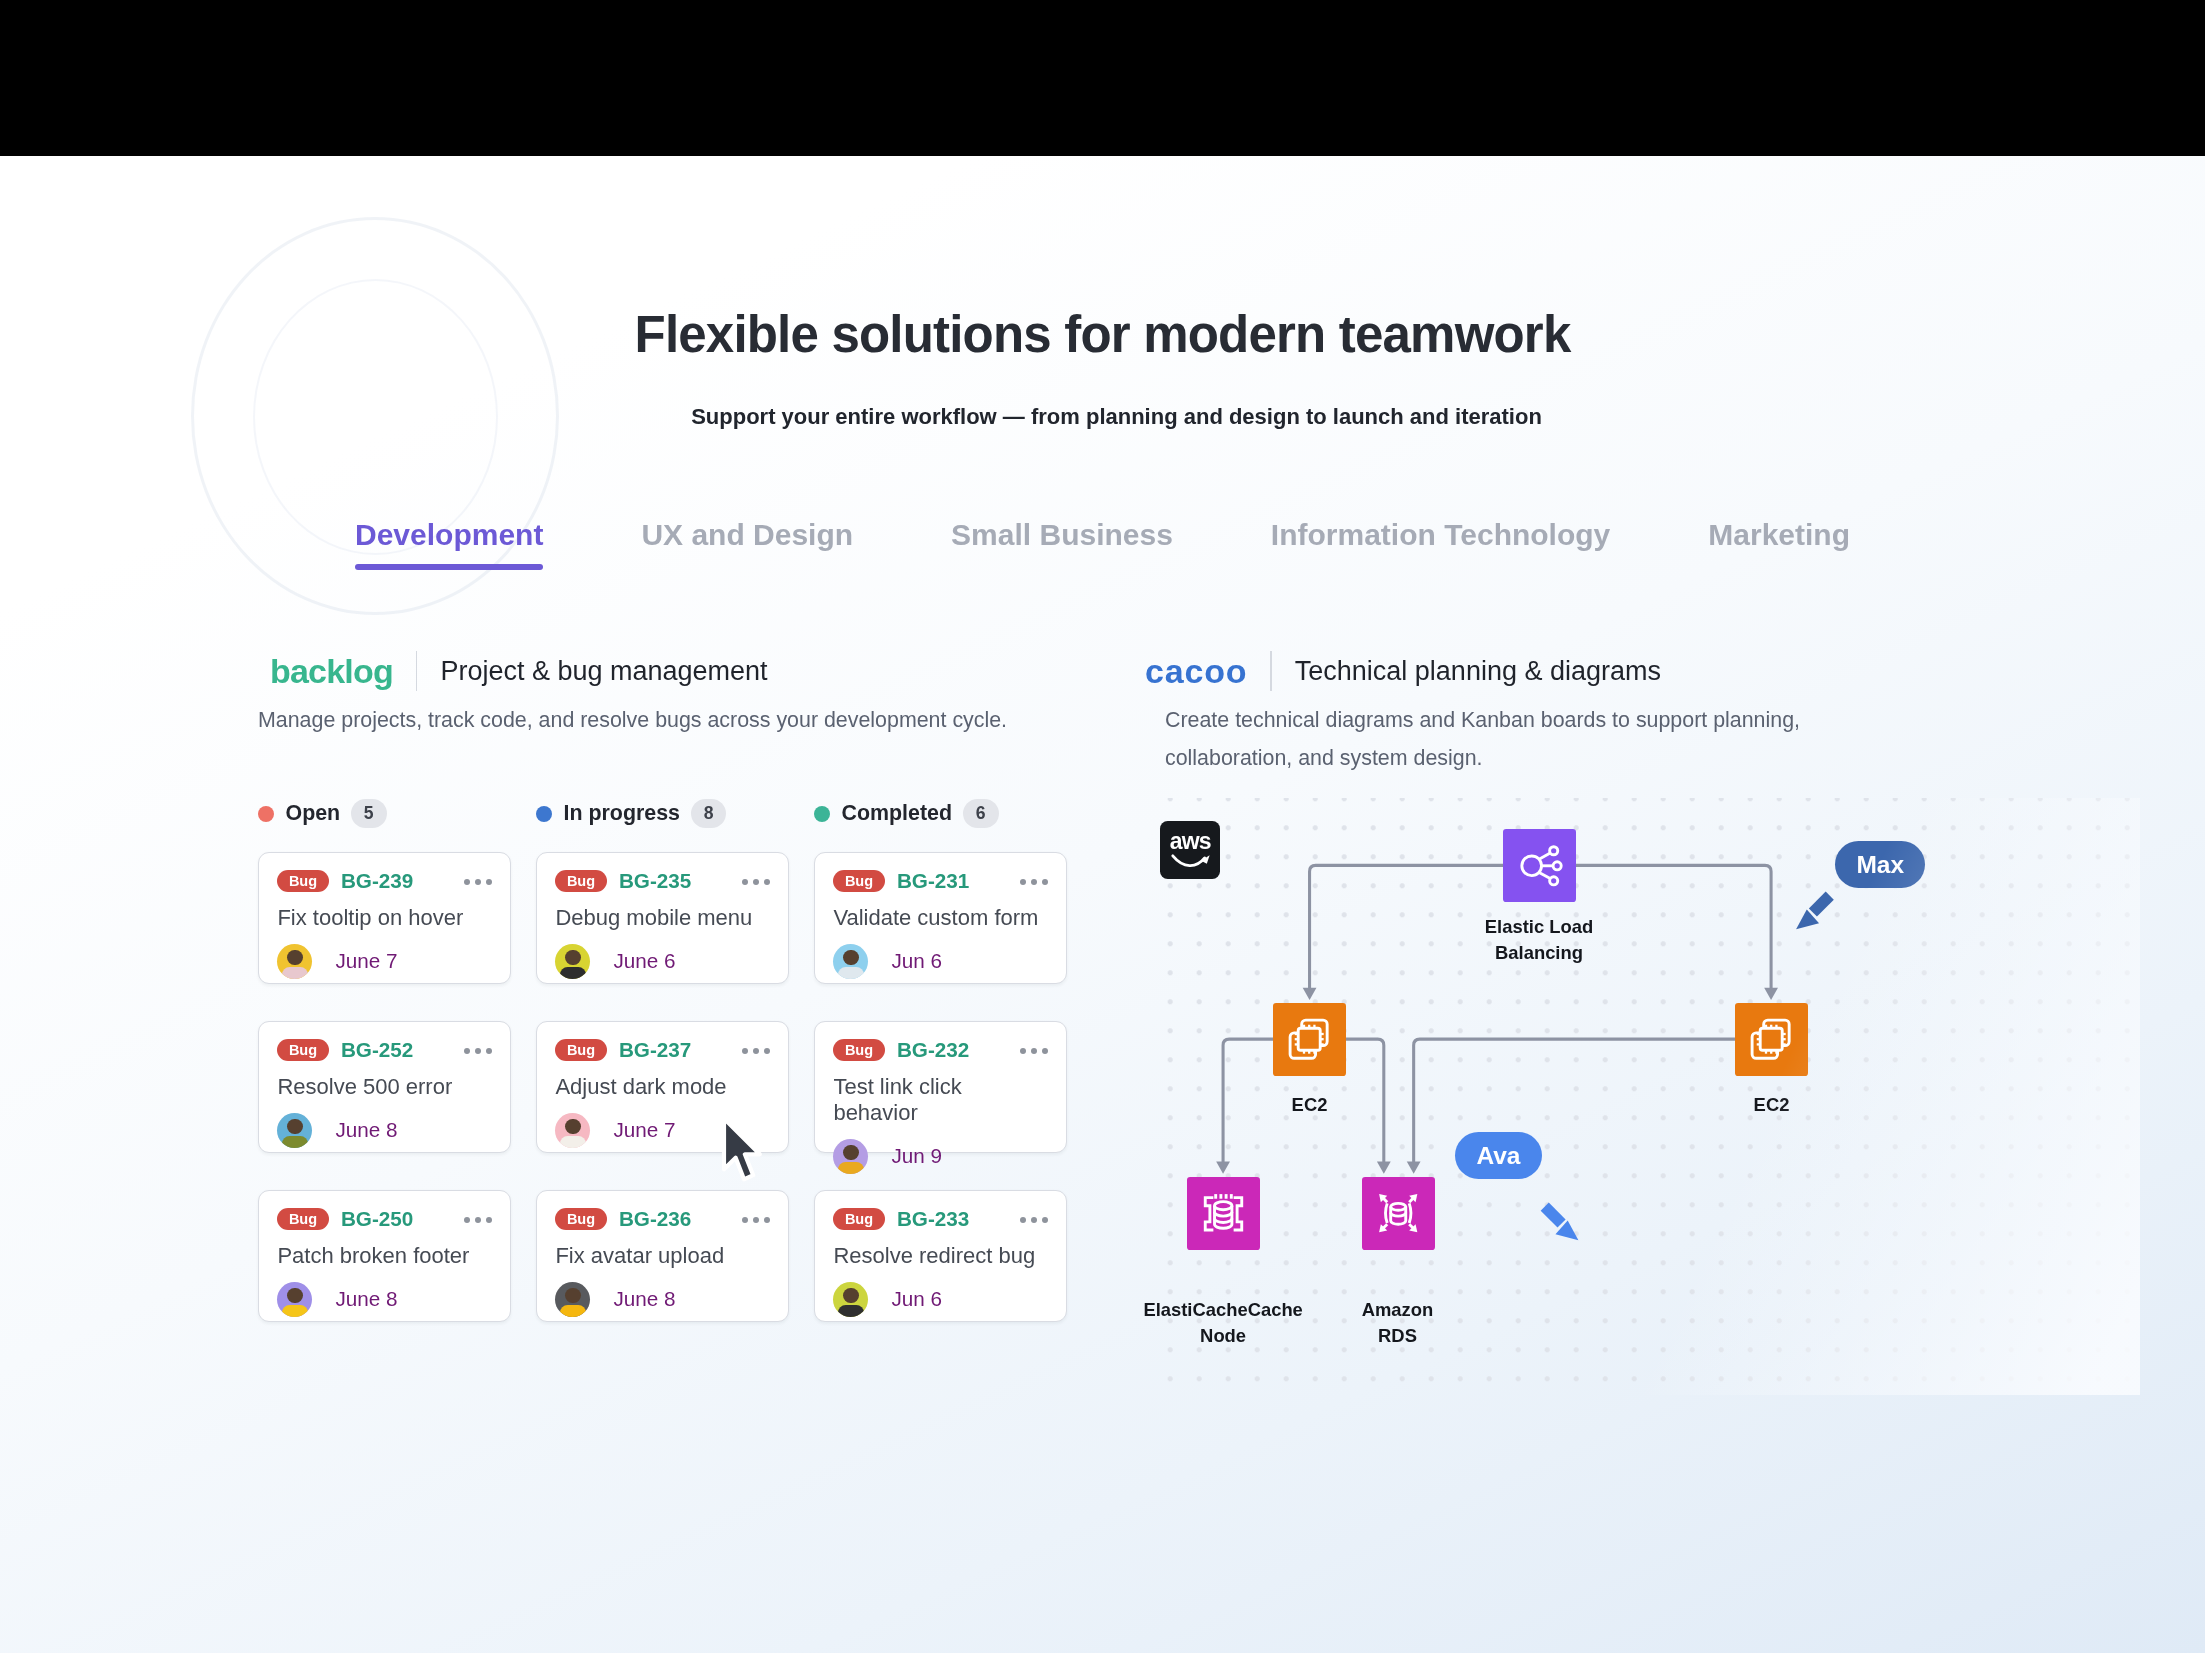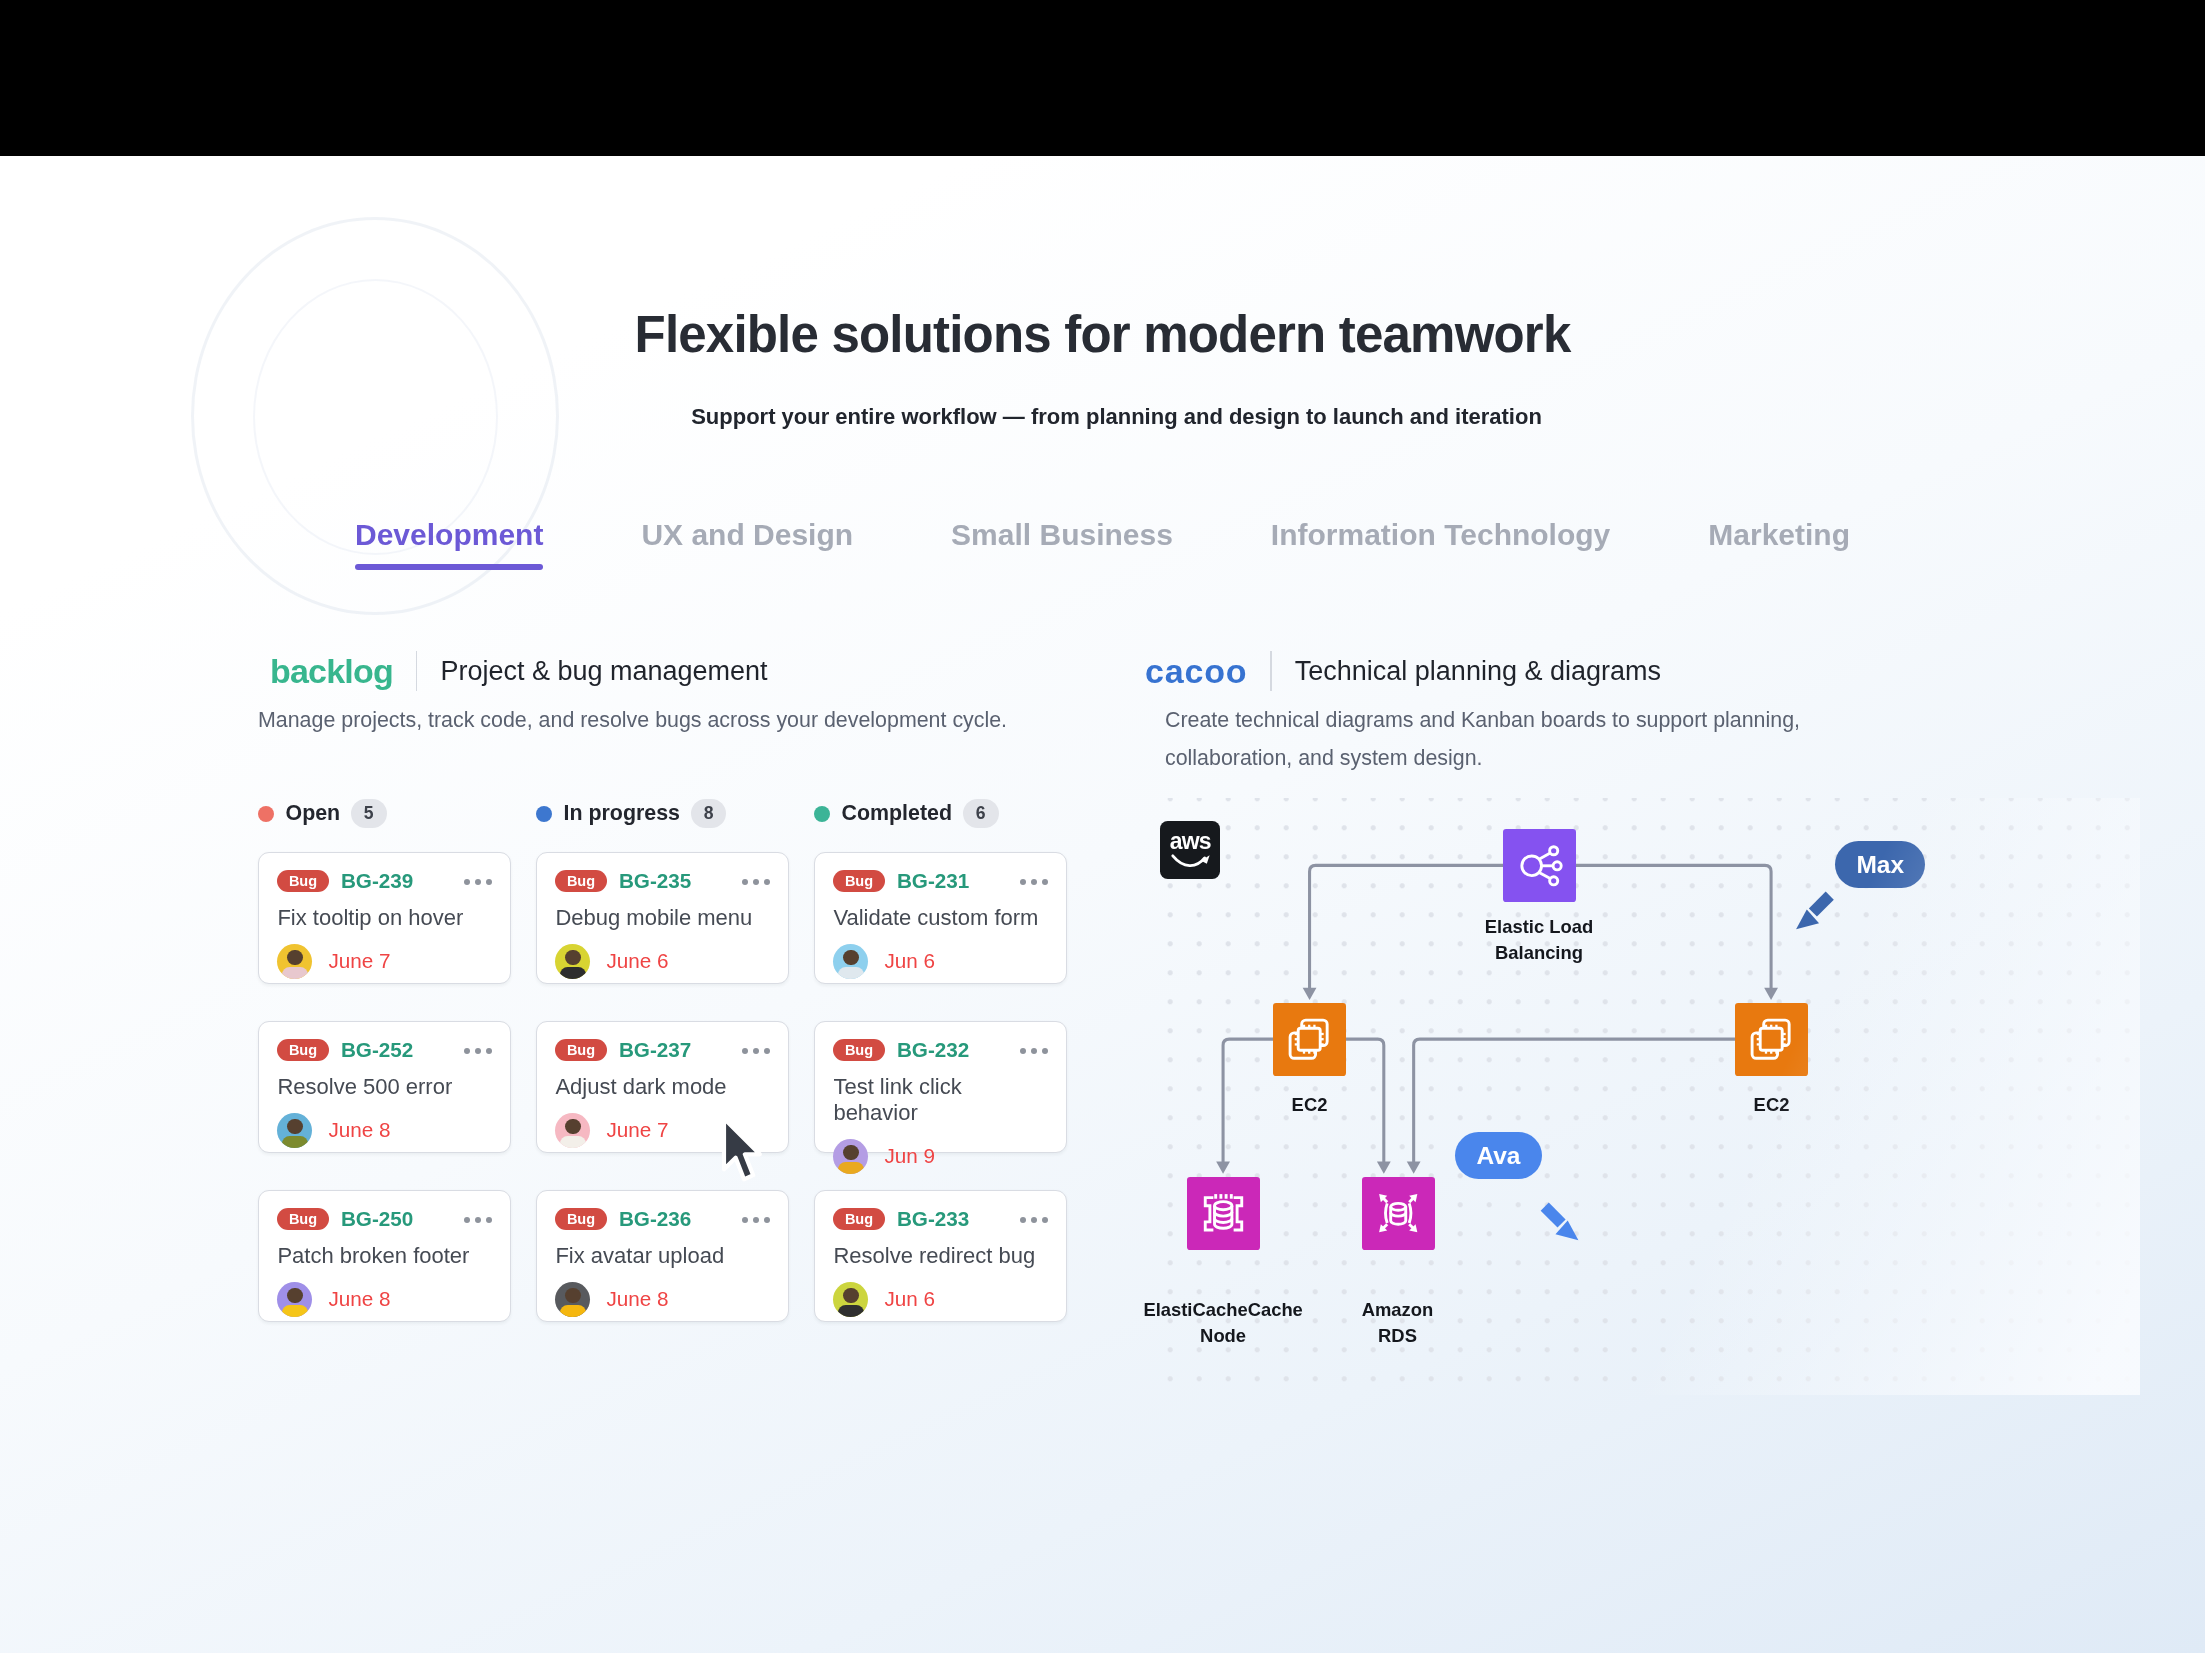--- a/index.html
+++ b/index.html
@@ -54,21 +54,21 @@
   .card-head { display:flex; align-items:center; }
   .tag-pill { background:#d24b42; color:#fff; font-size:14.5px; font-weight:700; padding:3.1px 11.5px; border-radius:765px; }
   .card-id { margin-left:12.3px; font-size:20.7px; font-weight:700; color:#27997b; }
   .menu-dots { margin-left:auto; display:flex; gap:4.6px; padding-top:3.1px; }
   .menu-dots i { width:6.1px; height:6.1px; border-radius:50%; background:#8e939c; }
   .card-title { margin-top:12.3px; font-size:22px; color:#454a53; }
   .card-foot { margin-top:13px; display:flex; align-items:center; }
   .avatar { width:35px; height:35px; border-radius:50%; position:relative; overflow:hidden; flex:0 0 auto; }
   .avatar .head { position:absolute; left:10px; top:6.1px; width:15.3px; height:15.3px; border-radius:50%; background:#56402f; }
   .avatar .torso { position:absolute; left:4.6px; top:23px; width:26px; height:13.8px; border-radius:7.7px 7.7px 0 0; background:#7a6a5a; }
-  .card-date { margin-left:16px; font-size:20.7px; color:#ef4444; }
+  .card-date { margin-left:23px; font-size:20.7px; color:#701a75; }
 
   
   .diagram { position:absolute; left:1145px; top:798px; width:995px; height:597px;
              background-image:radial-gradient(#dfe3ea 2.8px, transparent 2.8px);
              background-size:29px 29px; background-position:10.7px 15.3px; }
   .diagram .fade { position:absolute; inset:0;
              background:linear-gradient(115deg, rgba(255,255,255,0) 60%, rgba(250,252,255,0.85) 96%); }
   .dg-node { position:absolute; width:73px; height:73px; border-radius:3.1px; display:flex; align-items:center; justify-content:center; }
   .dg-label { position:absolute; font-size:18.4px; font-weight:700; color:#14171d; text-align:center; line-height:1.4; }
   .aws-box { position:absolute; left:15.3px; top:23px; width:60px; height:58px; background:#16191d; border-radius:7.7px;

